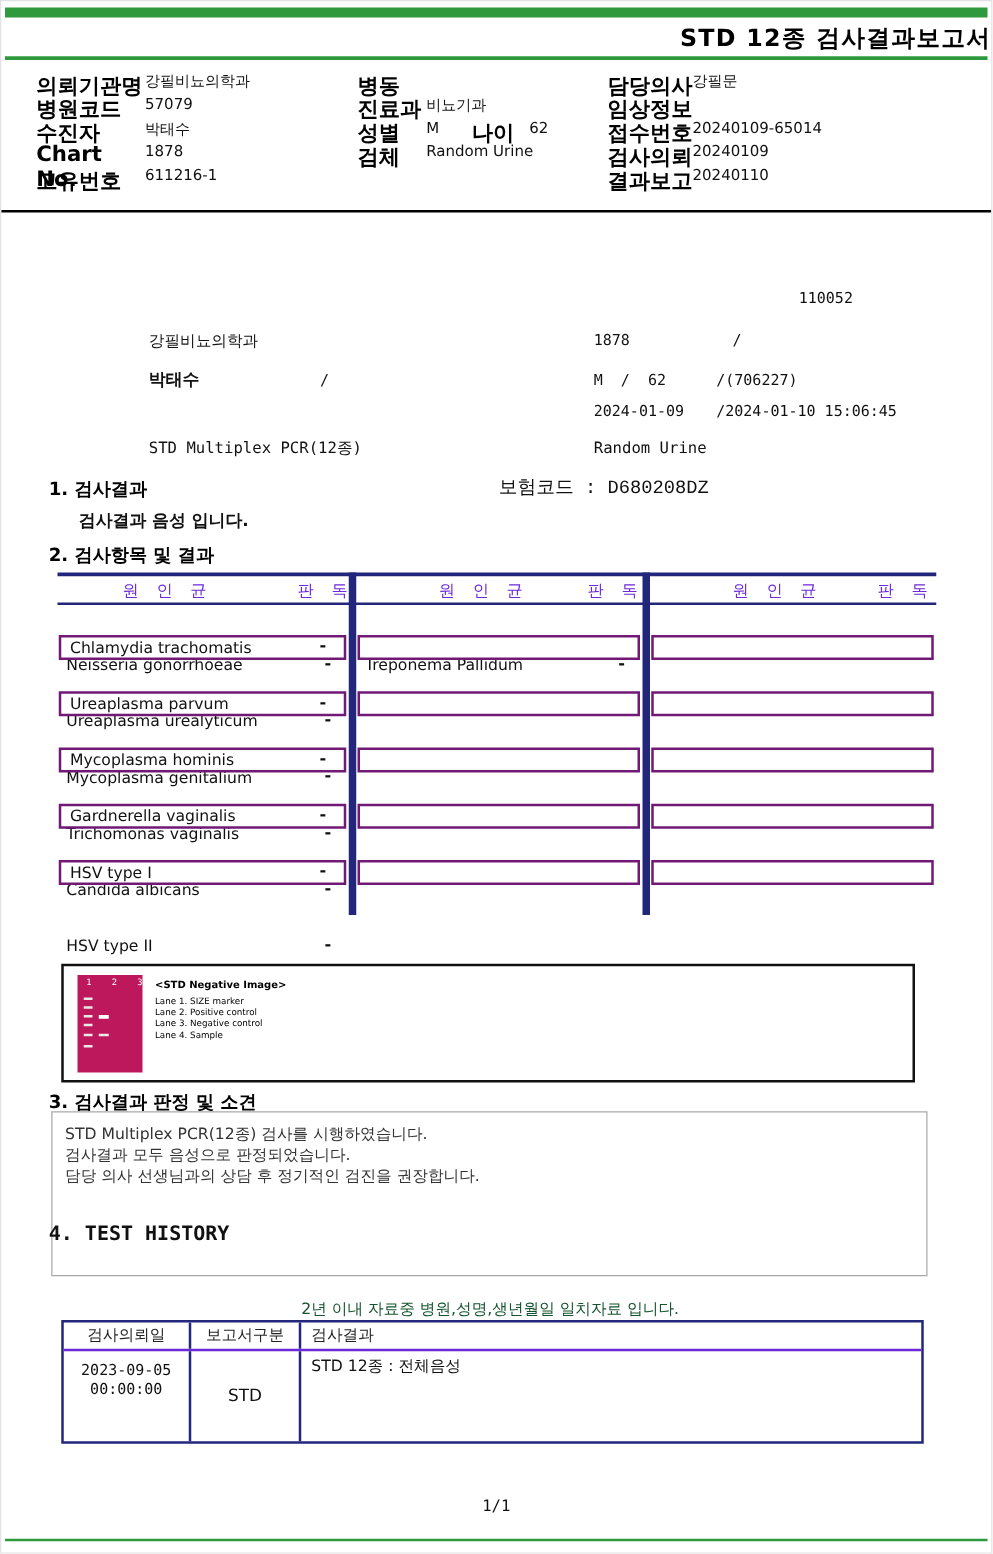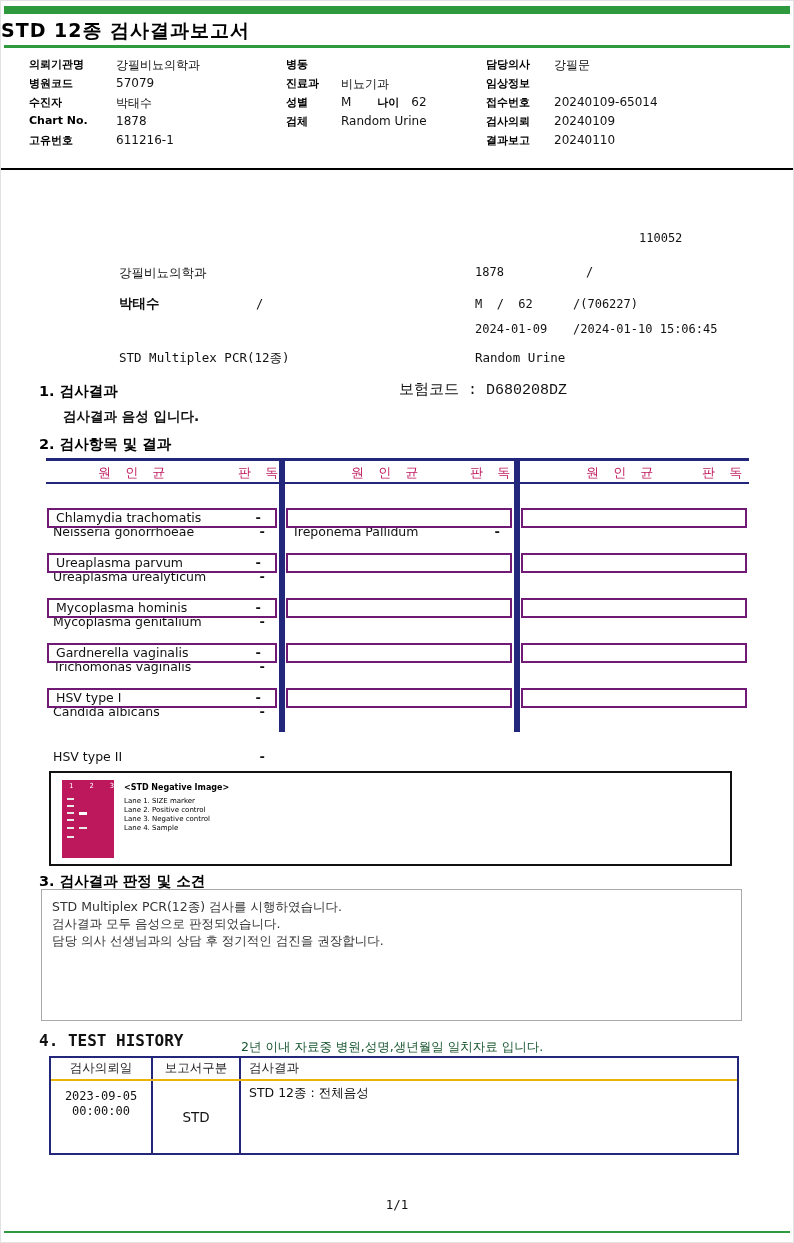--- a/index.html
+++ b/index.html
@@ -10,45 +10,45 @@
     overflow:hidden;
   }
   .abs{position:absolute;}
   .mono{font-family:"DejaVu Sans Mono","Liberation Mono",monospace;}
   .bold{font-weight:bold;}
 
   
   .bar-top{position:absolute;top:5px;left:3px;right:3px;height:8px;background:#2f9a3d;}
   .bar-thin{position:absolute;top:44px;left:3px;right:3px;height:3px;background:#2f9a3d;}
   .bar-bottom{position:absolute;top:1230px;left:3px;right:3px;height:2px;background:#2f9a3d;}
-  .title{position:absolute;top:17px;left:0;width:100%;text-align:left;
+  .title{position:absolute;top:17px;left:0;width:100%;text-align:right;
          font-size:19px;font-weight:bold;letter-spacing:1px;color:#000;}
 
   
   .icol{position:absolute;top:56px;display:flex;flex-direction:column;}
   .irow{height:19px;display:flex;align-items:flex-start;}
-  .ilab{font-size:11px;font-weight:bold;color:#000;flex:none;}
+  .ilab{font-size:17px;font-weight:bold;color:#000;flex:none;}
   .ival{font-size:12px;color:#111;white-space:pre;}
   .w87{width:87px}.w55{width:55px}.w68{width:68px}
   .age-lab{margin-left:26px;margin-right:12px;width:auto;}
 
   .divider{position:absolute;top:167px;left:0;width:100%;height:2px;background:#000;}
 
   
   .s12{font-size:12px;}
   .s125{font-size:12.5px;}
 
   .h-sec{font-size:14.5px;font-weight:bold;color:#000;}
   .insurance{font-size:15px;color:#111;font-family:Liberation Mono, monospace;}
 
   
   .t2{position:absolute;left:45px;top:457px;width:703px;height:274px;}
   .t2-topline{position:absolute;top:0;left:0;right:0;height:3px;background:#23277b;}
   .t2-head{position:absolute;top:6px;left:0;right:0;height:17px;}
-  .t2-head span{position:absolute;font-size:13px;letter-spacing:5px;color:#be185d;white-space:pre;}
+  .t2-head span{position:absolute;font-size:13px;letter-spacing:5px;color:#6d28d9;white-space:pre;}
   .t2-underline{position:absolute;top:24px;left:0;right:0;height:2px;background:#23277b;}
   .t2-bar{position:absolute;top:0;bottom:0;width:6px;background:#23277b;}
   .t2-rows{position:absolute;top:26px;left:0;right:0;}
   .trow{display:grid;grid-template-columns:233px 6px 229px 6px 229px;height:22.5px;}
   .cell{position:relative;display:flex;align-items:center;box-sizing:border-box;margin-top:40px;}
   .c1{grid-column:1}.c2{grid-column:3}.c3{grid-column:5}
   .nm{padding-left:7px;font-size:12.5px;color:#111;white-space:nowrap;}
   .rs{position:absolute;right:14px;font-weight:bold;font-size:13px;}
   .boxed{border:2px solid #701a75;margin:1.5px 2px 1.5px 1px;}
 
@@ -64,21 +64,21 @@
 
   
   .comment-box{position:absolute;left:40px;top:888px;width:701px;height:132px;
                border:1.5px solid #a9a9a9;box-sizing:border-box;padding:8px 10px;}
   .comment-box div{font-size:12.5px;line-height:17px;color:#333;}
 
   
   .h-hist{font-family:"DejaVu Sans Mono","Liberation Mono",monospace;font-weight:bold;font-size:16px;}
   .hist-note{font-size:12.5px;color:#14532d;}
   .ht{position:absolute;left:48px;top:1055px;width:690px;border:2px solid #23277b;box-sizing:border-box;}
-  .ht-head{display:grid;grid-template-columns:102px 88px 1fr;height:21px;border-bottom:2px solid #eab308;text-align:right;}
+  .ht-head{display:grid;grid-template-columns:102px 88px 1fr;height:21px;border-bottom:2px solid #6d28d9;text-align:right;}
   .ht-head div{font-size:12.5px;color:#222;display:flex;align-items:center;justify-content:center;
                border-right:2px solid #23277b;box-sizing:border-box;}
   .ht-head div:last-child{border-right:none;justify-content:flex-start;padding-left:8px;}
   .ht-row{display:grid;grid-template-columns:102px 88px 1fr;height:72px;}
   .ht-date{font-family:"DejaVu Sans Mono",monospace;font-size:12px;text-align:center;padding-top:8px;
            border-right:2px solid #23277b;box-sizing:border-box;line-height:15px;}
   .ht-type{font-size:13.5px;display:flex;align-items:center;justify-content:center;
            border-right:2px solid #23277b;box-sizing:border-box;}
   .ht-result{font-size:12.5px;padding:4px 8px;}
 
@@ -358,21 +358,21 @@
     </div>
   </div>
 
   <span class="abs h-sec" style="left:38px;top:871px">3. 검사결과 판정 및 소견</span>
   <div class="comment-box">
     <div>STD Multiplex PCR(12종) 검사를 시행하였습니다.</div>
     <div>검사결과 모두 음성으로 판정되었습니다.</div>
     <div>담당 의사 선생님과의 상담 후 정기적인 검진을 권장합니다.</div>
   </div>
 
-  <span class="abs h-hist" style="left:38px;top:1030px">4. TEST HISTORY</span>
+  <span class="abs h-hist" style="left:38px;top:976px">4. TEST HISTORY</span>
   <span class="abs hist-note" style="left:240px;top:1038px">2년 이내 자료중 병원,성명,생년월일 일치자료 입니다.</span>
 
   <div class="ht">
     <div class="ht-head">
       <div>검사의뢰일</div>
       <div>보고서구분</div>
       <div>검사결과</div>
     </div>
     <div class="ht-row">
       <div class="ht-date">2023-09-05 00:00:00</div>

